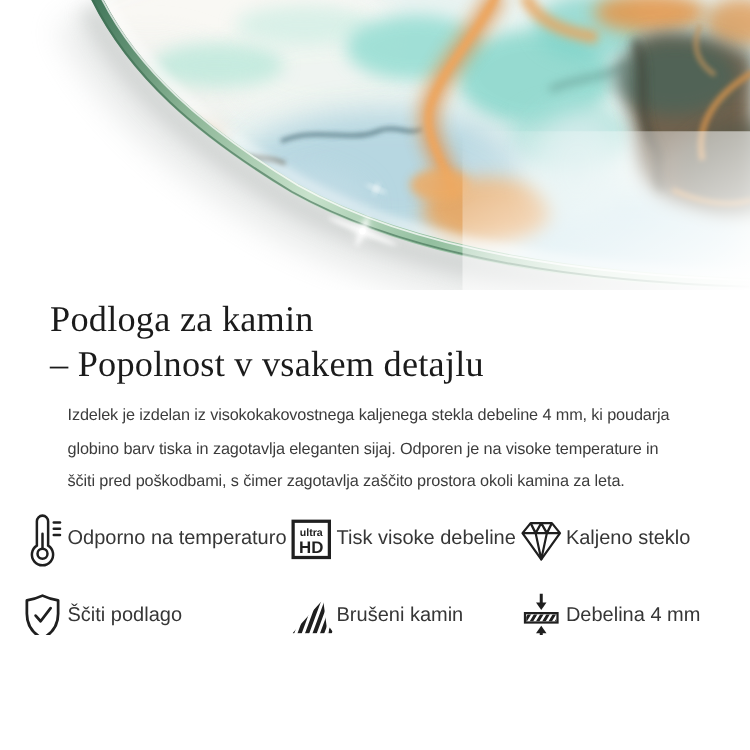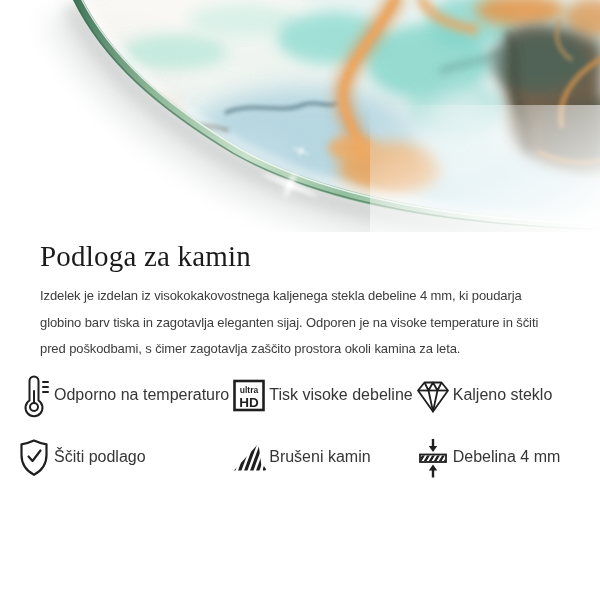--- a/index.html
+++ b/index.html
@@ -9,21 +9,21 @@
   }
   .hero { width:600px; height:232px; }
   .hero svg { display:block; }
   .content { padding:0 40px; }
   .title {
     margin:6px 0 0; font-family:"Liberation Serif", serif; font-weight:400;
     font-size:29px; line-height:36px; color:#1b1b1b; letter-spacing:0.2px;
   }
   .title .line { display:block; }
   .desc {
-    margin:9px 0 0; max-width:520px; font-size:13px; line-height:26.5px;
+    margin:9px 14px 0; max-width:520px; font-size:13px; line-height:26.5px;
     color:#3c3c3c; letter-spacing:-0.1px;
   }
   .features {
     margin-top:8px; padding:0 14px;
     display:grid; grid-template-columns:repeat(3,1fr); row-gap:14px;
   }
   .feature { display:flex; flex-direction:row; align-items:center; }
   .icon-box { height:48px; display:flex; align-items:flex-end; justify-content:center; }
   .feature .label { margin-top:1px; font-size:16px; color:#363636; white-space:nowrap; }
   .uhd-top  { font-family:"Liberation Sans",sans-serif; font-size:8.5px;  font-weight:700; fill:#1f1f1f; }
@@ -126,20 +126,21 @@
         <ellipse rx="1.2" ry="5" fill="#ffffff" filter="url(#b2)"></ellipse>
       </g>
 
       <rect x="370" y="105" width="232" height="129" fill="url(#fadeBR)"></rect>
     </svg>
   </div>
 
   <div class="content">
     <h1 class="title">
       <span class="line">Podloga za kamin</span>
+      <span class="line">– Popolnost v vsakem detajlu</span>
     </h1>
     <p class="desc">Izdelek je izdelan iz visokokakovostnega kaljenega stekla debeline 4 mm, ki poudarja globino barv tiska in zagotavlja eleganten sijaj. Odporen je na visoke temperature in ščiti pred poškodbami, s čimer zagotavlja zaščito prostora okoli kamina za leta.</p>
   </div>
 
   <div class="features">
 
     <div class="feature">
       <div class="icon-box">
         <svg width="40" height="46" viewBox="0 0 40 46">
           <g fill="none" stroke="#1f1f1f" stroke-width="2" stroke-linecap="round">

